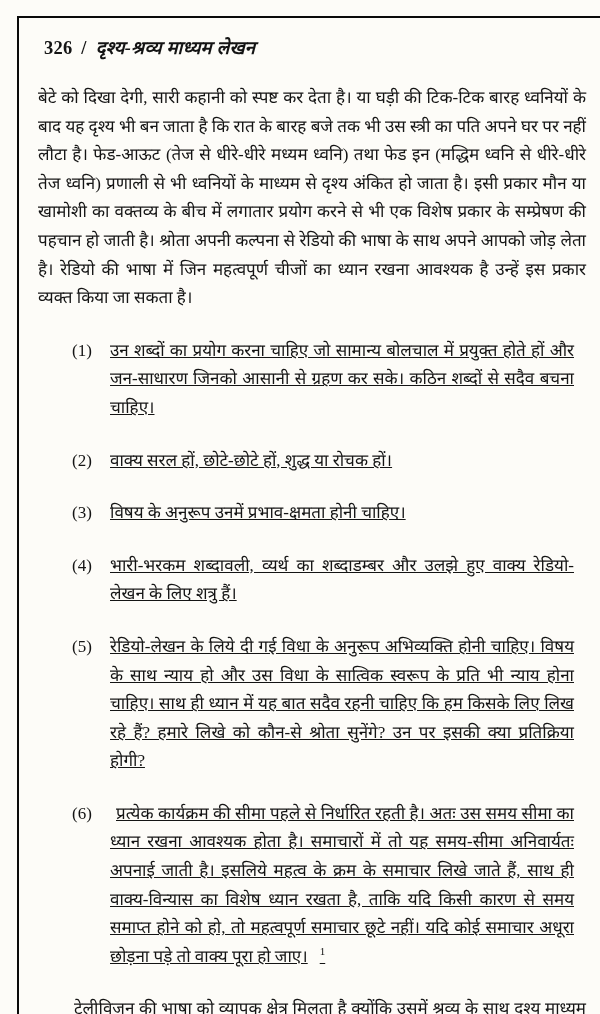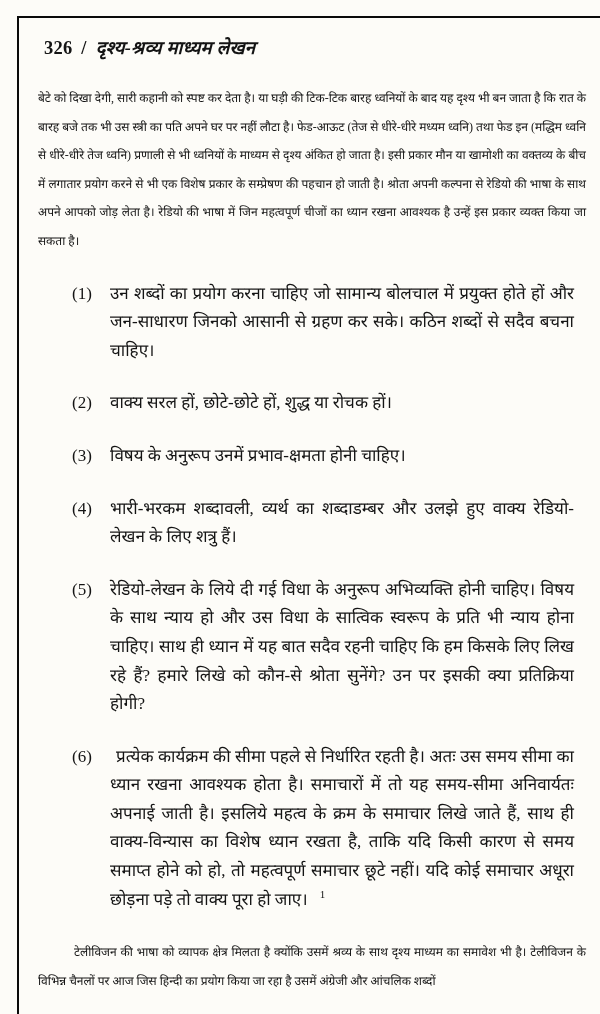--- a/index.html
+++ b/index.html
@@ -26,41 +26,42 @@
   .page-header {
     font-size: 18.5px;
     font-weight: bold;
     margin-bottom: 13px;
     letter-spacing: 0.2px;
   }
   .page-header .pagenum { font-style: normal; }
   .page-header .sep { font-weight: bold; padding: 0 3px; }
   .page-header .head-title { font-style: italic; }
   .body-text {
-    font-size: 12px;
+    font-size: 17px;
     line-height: 28.6px;
     text-align: justify;
   }
   .numbered-list {
     list-style: none;
     padding-left: 28px;
   }
   .list-item {
     display: flex;
     font-size: 17px;
     line-height: 28.6px;
   }
   .list-item .marker {
     flex: none;
     width: 38px;
     text-align: left;
   }
   .list-item .li-text {
     flex: 1;
     text-align: justify;
+    text-decoration: underline;
   }
   sup.fn-ref {
     font-size: 11px;
     vertical-align: super;
     line-height: 0;
   }
   .closing-para {
     text-indent: 36px;
   }
   .footnote {

